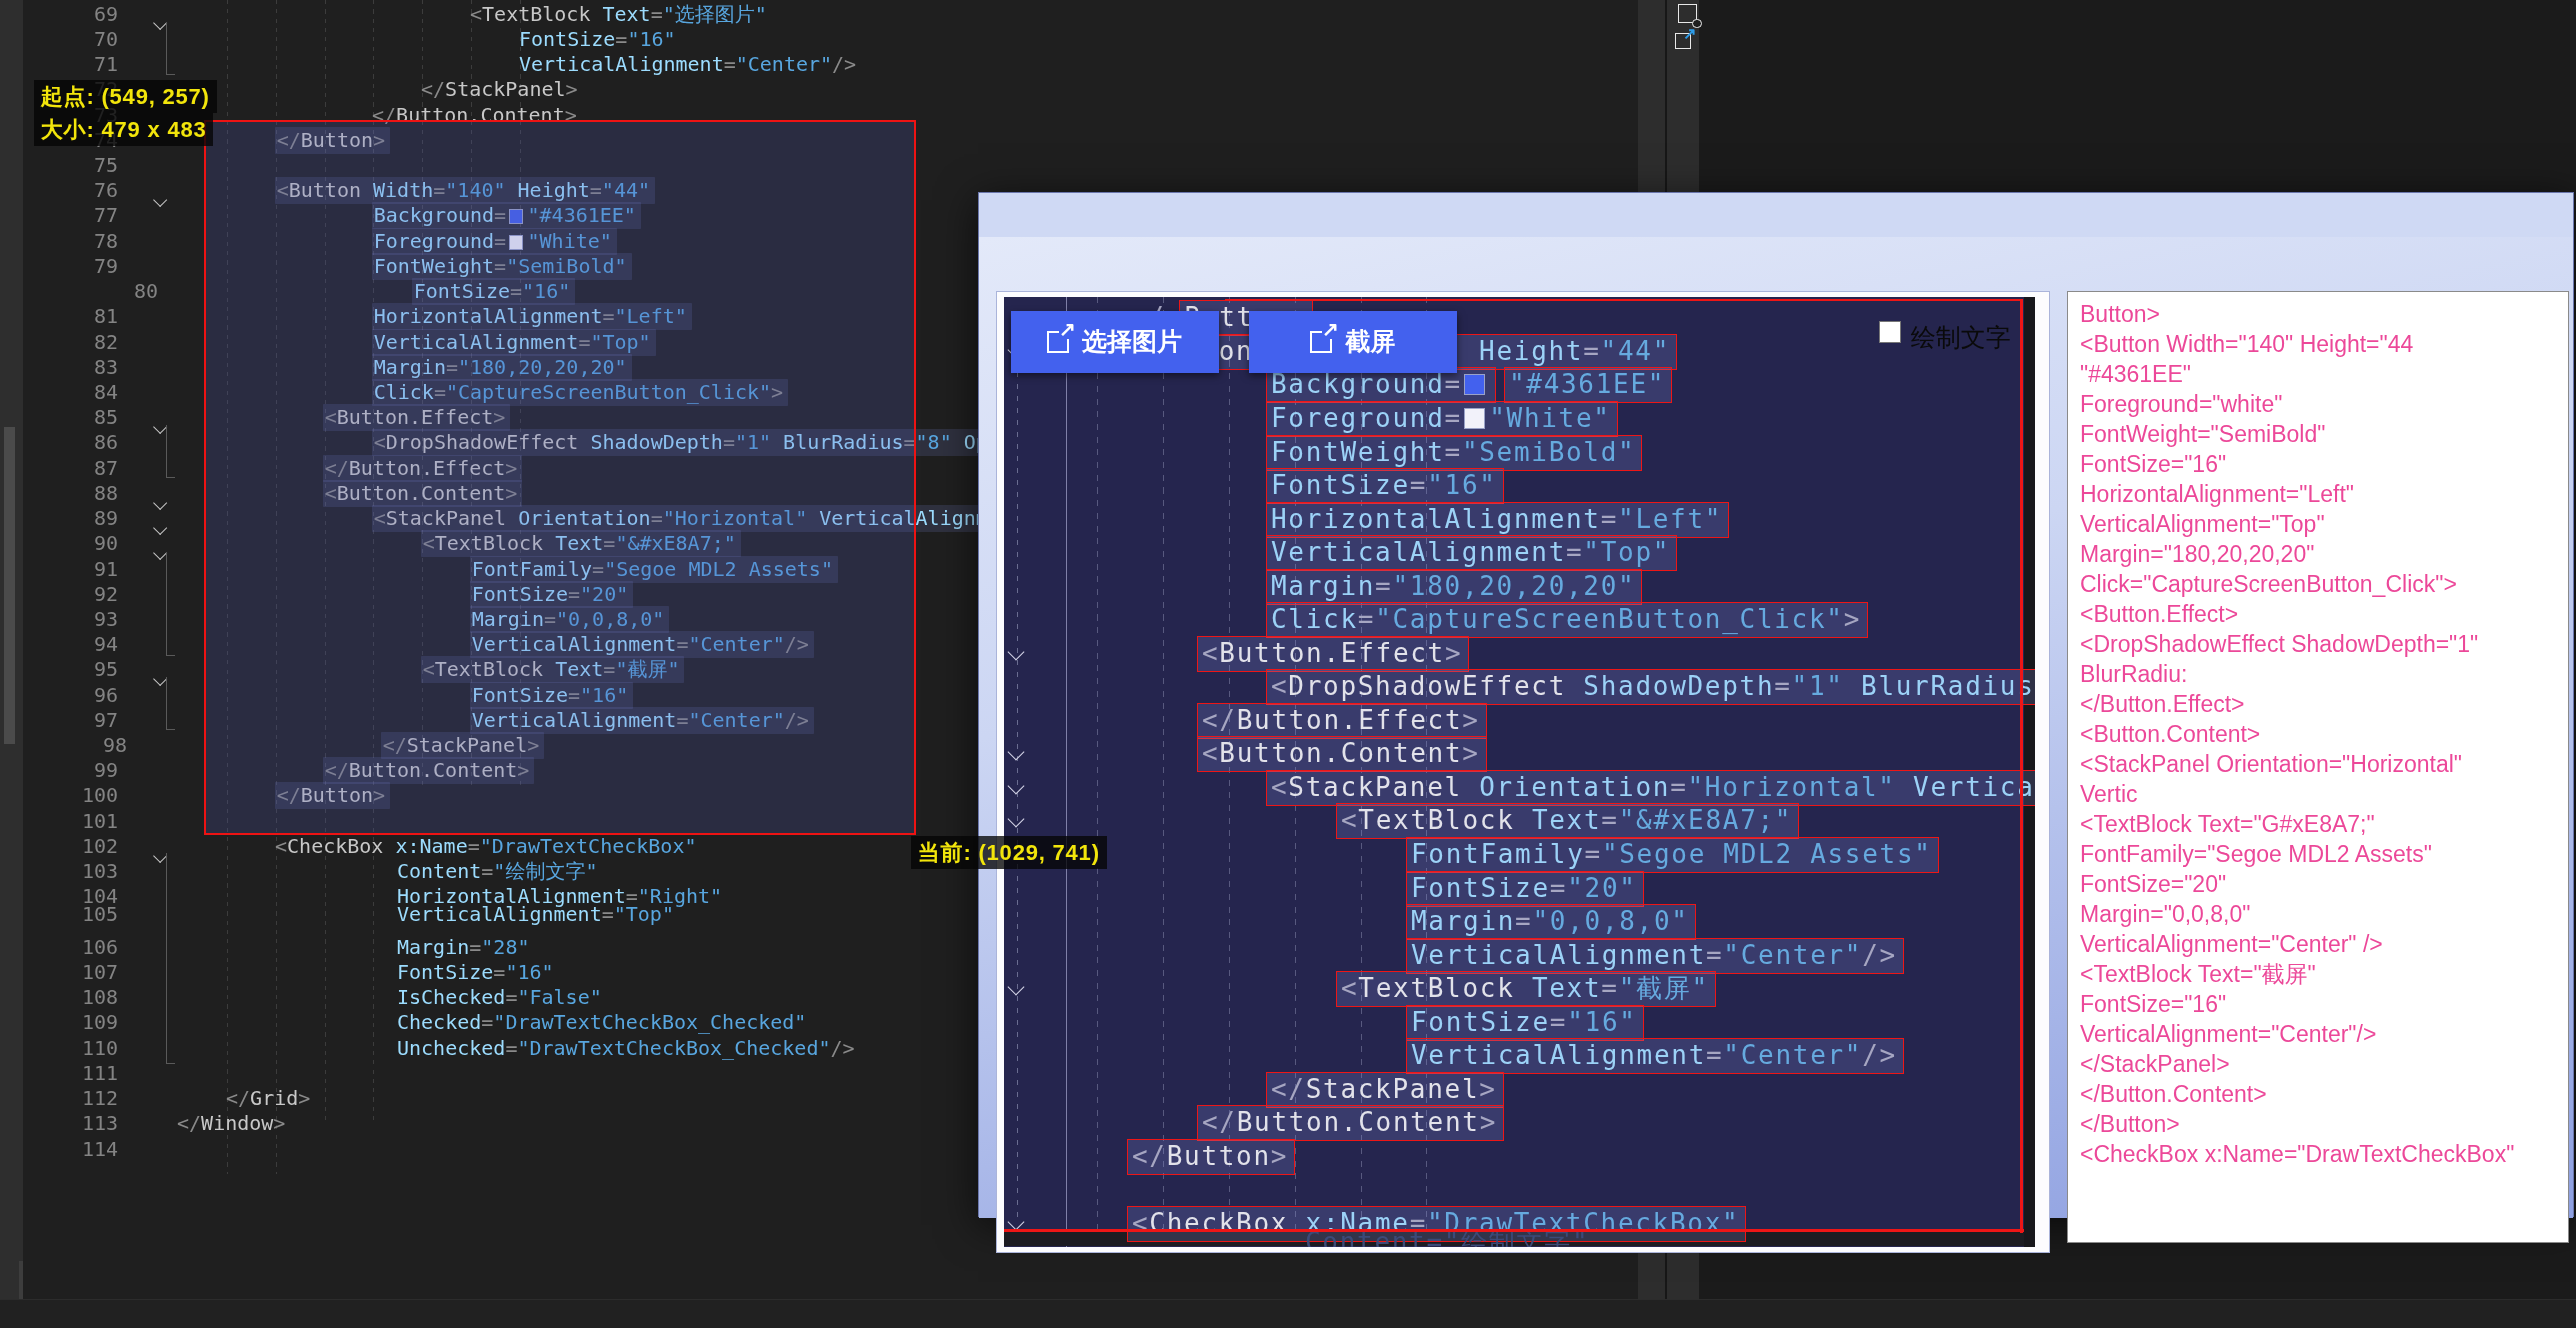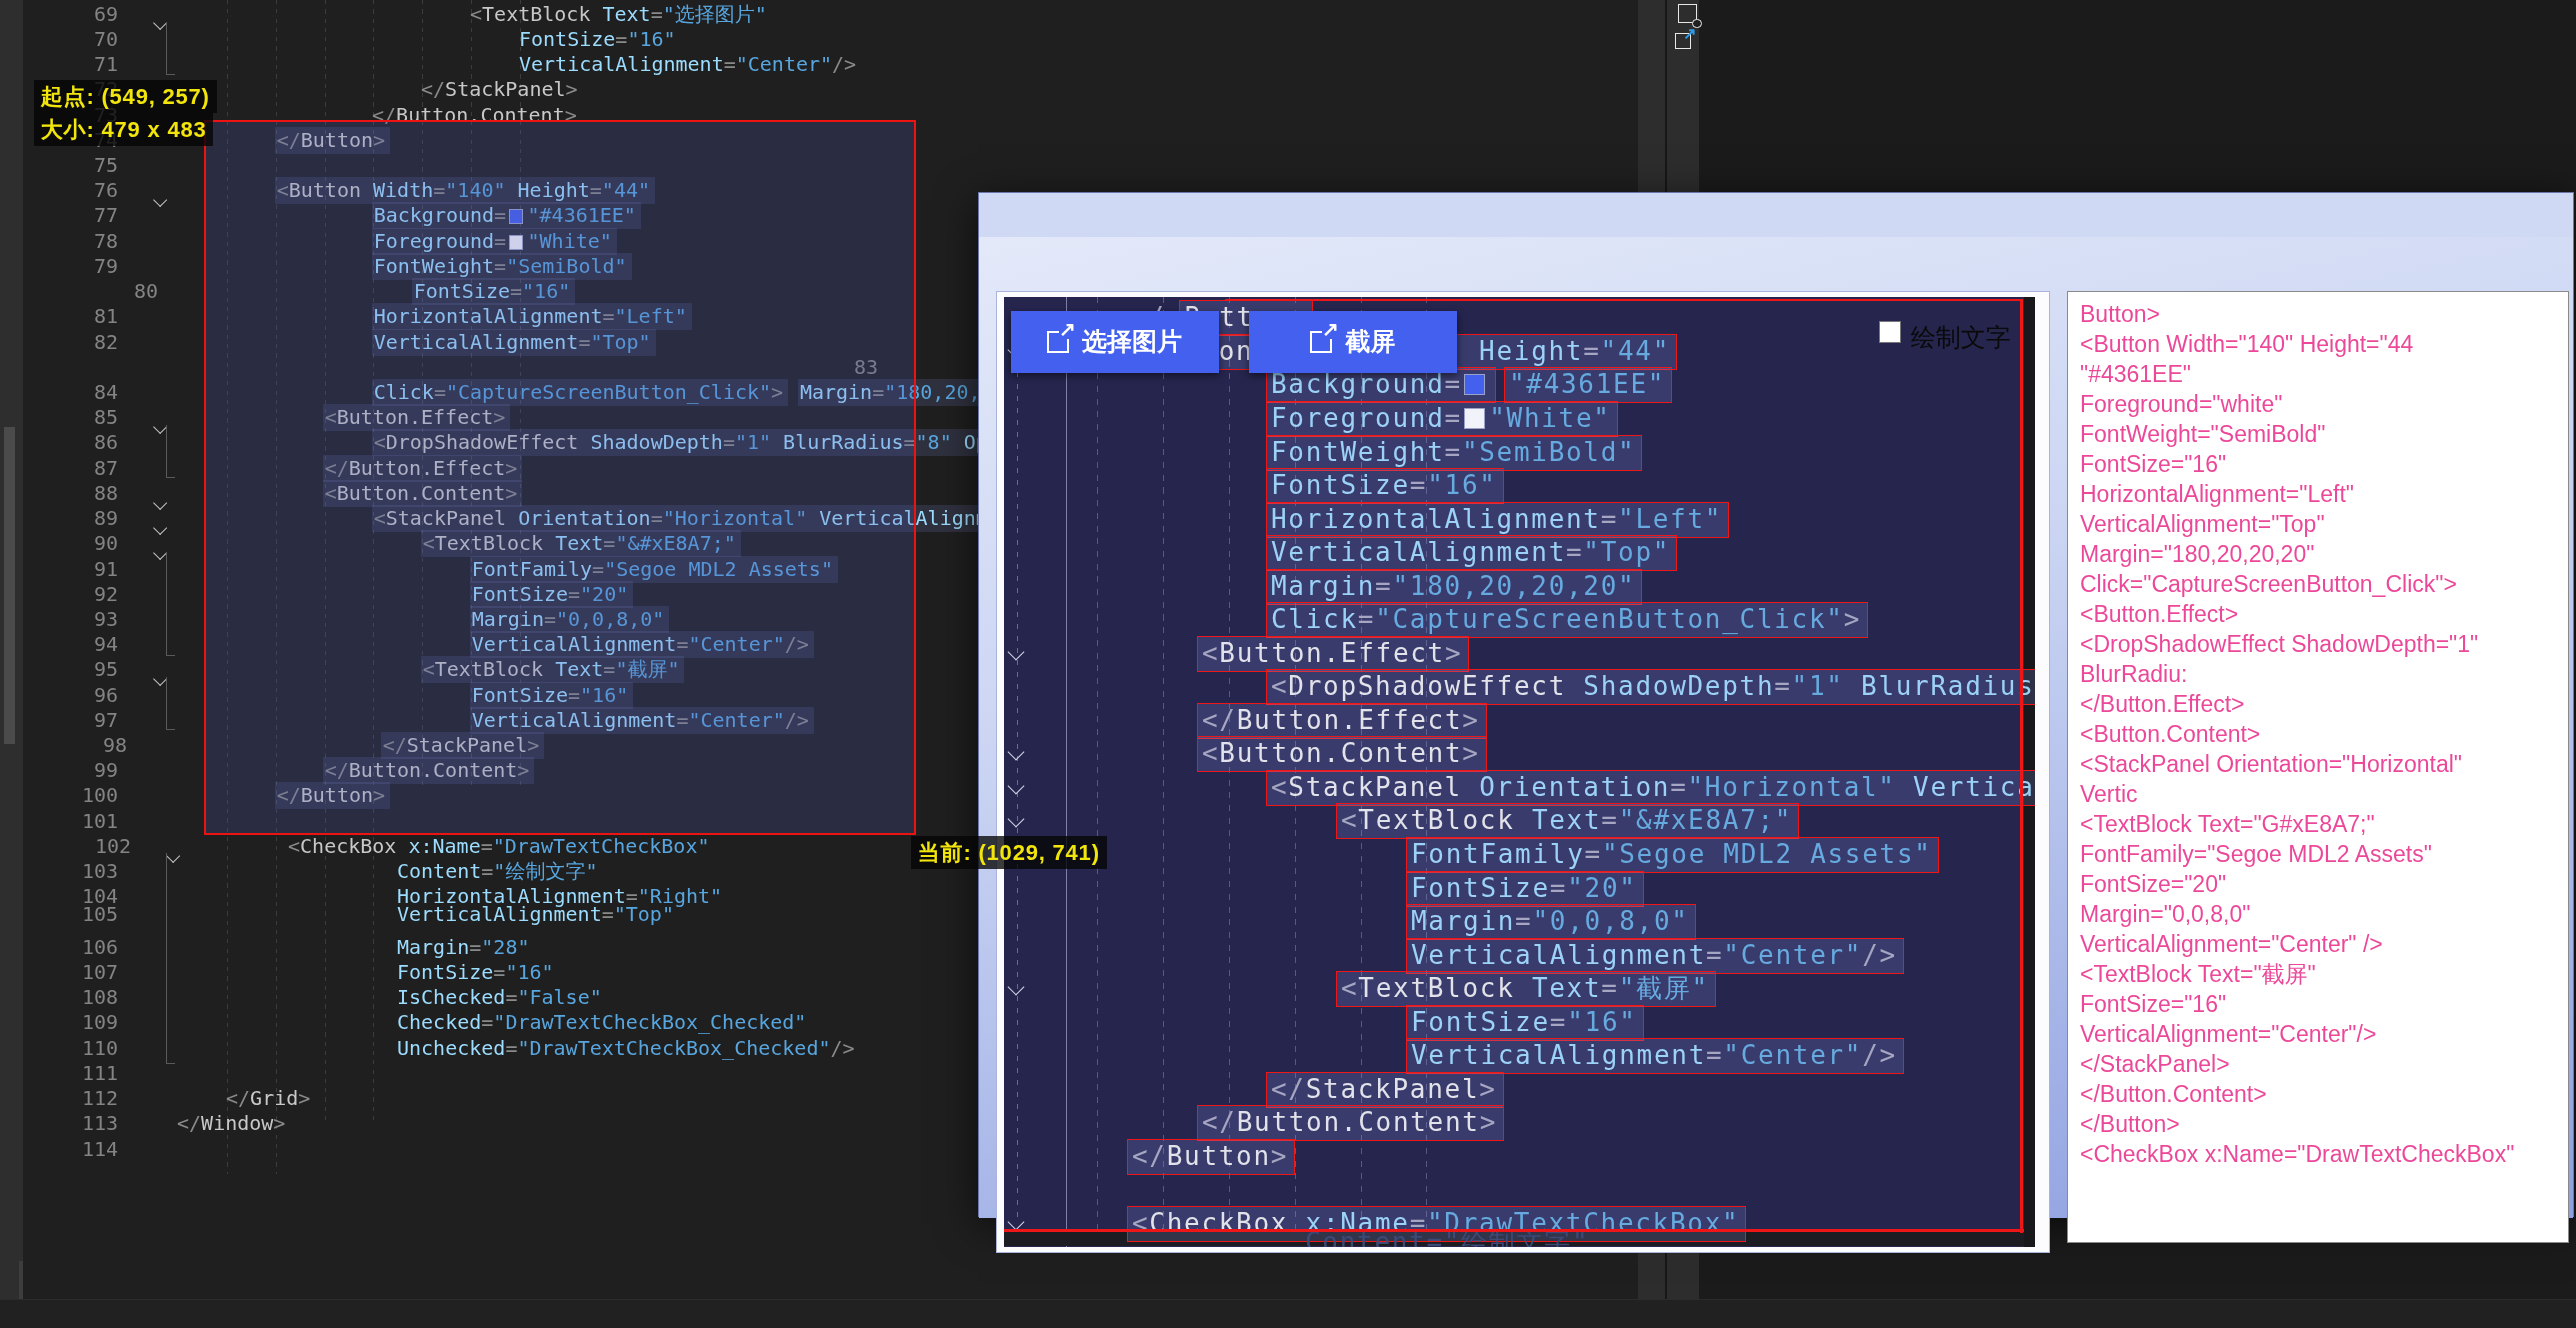--- a/index.html
+++ b/index.html
@@ -120,40 +120,40 @@
       <div class="eline" style="top: 103px;"><span class="num">73</span><span class="chv"></span><span class="code" style="padding-left: 195px;"><span><span class="tk pn">&lt;/</span><span class="tk tg">Button.Content</span><span class="tk pn">&gt;</span></span></span></div>
       <div class="eline" style="top: 128px;"><span class="num">74</span><span class="chv"></span><span class="code" style="padding-left: 98px;"><span class="hl"><span class="tk pn">&lt;/</span><span class="tk tg">Button</span><span class="tk pn">&gt;</span></span></span></div>
       <div class="eline" style="top: 153px;"><span class="num">75</span><span class="chv"></span><span class="code" style="padding-left: 0px;"></span></div>
       <div class="eline" style="top: 178px;"><span class="num">76</span><span class="chv"><span class="chevron"></span></span><span class="code" style="padding-left: 98px;"><span class="hl"><span class="tk pn">&lt;</span><span class="tk tg">Button </span><span class="tk at">Width</span><span class="tk pn">=</span><span class="tk vl">"140" </span><span class="tk at">Height</span><span class="tk pn">=</span><span class="tk vl">"44"</span></span></span></div>
       <div class="eline" style="top: 203px;"><span class="num">77</span><span class="chv"></span><span class="code" style="padding-left: 195px;"><span class="hl"><span class="tk at">Background</span><span class="tk pn">=</span><span class="sw swb"></span><span class="tk vl">"#4361EE"</span></span></span></div>
       <div class="eline" style="top: 229px;"><span class="num">78</span><span class="chv"></span><span class="code" style="padding-left: 195px;"><span class="hl"><span class="tk at">Foreground</span><span class="tk pn">=</span><span class="sw sww"></span><span class="tk vl">"White"</span></span></span></div>
       <div class="eline" style="top: 254px;"><span class="num">79</span><span class="chv"></span><span class="code" style="padding-left: 195px;"><span class="hl"><span class="tk at">FontWeight</span><span class="tk pn">=</span><span class="tk vl">"SemiBold"</span></span></span></div>
       <div class="eline" style="top: 279px; padding-left: 40px;"><span class="num">80</span><span class="chv"></span><span class="code" style="padding-left: 195px;"><span class="hl"><span class="tk at">FontSize</span><span class="tk pn">=</span><span class="tk vl">"16"</span></span></span></div>
       <div class="eline" style="top: 304px;"><span class="num">81</span><span class="chv"></span><span class="code" style="padding-left: 195px;"><span class="hl"><span class="tk at">HorizontalAlignment</span><span class="tk pn">=</span><span class="tk vl">"Left"</span></span></span></div>
       <div class="eline" style="top: 330px;"><span class="num">82</span><span class="chv"></span><span class="code" style="padding-left: 195px;"><span class="hl"><span class="tk at">VerticalAlignment</span><span class="tk pn">=</span><span class="tk vl">"Top"</span></span></span></div>
-      <div class="eline" style="top: 355px; flex-direction: column;"><span class="num">83</span><span class="chv"></span><span class="code" style="padding-left: 195px;"><span class="hl"><span class="tk at">Margin</span><span class="tk pn">=</span><span class="tk vl">"180,20,20,20"</span></span></span></div>
+      <div class="eline" style="top: 355px;"><span class="num">83</span><span class="chv"></span><span class="code" style="padding-left: 195px;"><span class="hl"><span class="tk at">Margin</span><span class="tk pn">=</span><span class="tk vl">"180,20,20,20"</span></span></span></div>
       <div class="eline" style="top: 380px;"><span class="num">84</span><span class="chv"></span><span class="code" style="padding-left: 195px;"><span class="hl"><span class="tk at">Click</span><span class="tk pn">=</span><span class="tk vl">"CaptureScreenButton_Click"</span><span class="tk pn">&gt;</span></span></span></div>
       <div class="eline" style="top: 405px;"><span class="num">85</span><span class="chv"><span class="chevron"></span></span><span class="code" style="padding-left: 146px;"><span class="hl"><span class="tk pn">&lt;</span><span class="tk tg">Button.Effect</span><span class="tk pn">&gt;</span></span></span></div>
       <div class="eline" style="top: 430px;"><span class="num">86</span><span class="chv"></span><span class="code" style="padding-left: 195px;"><span class="hl"><span class="tk pn">&lt;</span><span class="tk tg">DropShadowEffect </span><span class="tk at">ShadowDepth</span><span class="tk pn">=</span><span class="tk vl">"1" </span><span class="tk at">BlurRadius</span><span class="tk pn">=</span><span class="tk vl">"8" </span><span class="tk at">Op</span></span></span></div>
       <div class="eline" style="top: 456px;"><span class="num">87</span><span class="chv"></span><span class="code" style="padding-left: 146px;"><span class="hl"><span class="tk pn">&lt;/</span><span class="tk tg">Button.Effect</span><span class="tk pn">&gt;</span></span></span></div>
       <div class="eline" style="top: 481px;"><span class="num">88</span><span class="chv"><span class="chevron"></span></span><span class="code" style="padding-left: 146px;"><span class="hl"><span class="tk pn">&lt;</span><span class="tk tg">Button.Content</span><span class="tk pn">&gt;</span></span></span></div>
       <div class="eline" style="top: 506px;"><span class="num">89</span><span class="chv"><span class="chevron"></span></span><span class="code" style="padding-left: 195px;"><span class="hl"><span class="tk pn">&lt;</span><span class="tk tg">StackPanel </span><span class="tk at">Orientation</span><span class="tk pn">=</span><span class="tk vl">"Horizontal" </span><span class="tk at">VerticalAlignm</span></span></span></div>
       <div class="eline" style="top: 531px;"><span class="num">90</span><span class="chv"><span class="chevron"></span></span><span class="code" style="padding-left: 244px;"><span class="hl"><span class="tk pn">&lt;</span><span class="tk tg">TextBlock </span><span class="tk at">Text</span><span class="tk pn">=</span><span class="tk vl">"&amp;#xE8A7;"</span></span></span></div>
       <div class="eline" style="top: 557px;"><span class="num">91</span><span class="chv"></span><span class="code" style="padding-left: 293px;"><span class="hl"><span class="tk at">FontFamily</span><span class="tk pn">=</span><span class="tk vl">"Segoe MDL2 Assets"</span></span></span></div>
       <div class="eline" style="top: 582px;"><span class="num">92</span><span class="chv"></span><span class="code" style="padding-left: 293px;"><span class="hl"><span class="tk at">FontSize</span><span class="tk pn">=</span><span class="tk vl">"20"</span></span></span></div>
       <div class="eline" style="top: 607px;"><span class="num">93</span><span class="chv"></span><span class="code" style="padding-left: 293px;"><span class="hl"><span class="tk at">Margin</span><span class="tk pn">=</span><span class="tk vl">"0,0,8,0"</span></span></span></div>
       <div class="eline" style="top: 632px;"><span class="num">94</span><span class="chv"></span><span class="code" style="padding-left: 293px;"><span class="hl"><span class="tk at">VerticalAlignment</span><span class="tk pn">=</span><span class="tk vl">"Center"</span><span class="tk pn">/&gt;</span></span></span></div>
       <div class="eline" style="top: 657px;"><span class="num">95</span><span class="chv"><span class="chevron"></span></span><span class="code" style="padding-left: 244px;"><span class="hl"><span class="tk pn">&lt;</span><span class="tk tg">TextBlock </span><span class="tk at">Text</span><span class="tk pn">=</span><span class="tk vl">"截屏"</span></span></span></div>
       <div class="eline" style="top: 683px;"><span class="num">96</span><span class="chv"></span><span class="code" style="padding-left: 293px;"><span class="hl"><span class="tk at">FontSize</span><span class="tk pn">=</span><span class="tk vl">"16"</span></span></span></div>
       <div class="eline" style="top: 708px;"><span class="num">97</span><span class="chv"></span><span class="code" style="padding-left: 293px;"><span class="hl"><span class="tk at">VerticalAlignment</span><span class="tk pn">=</span><span class="tk vl">"Center"</span><span class="tk pn">/&gt;</span></span></span></div>
       <div class="eline" style="top: 733px; margin-left: 9px;"><span class="num">98</span><span class="chv"></span><span class="code" style="padding-left: 195px;"><span class="hl"><span class="tk pn">&lt;/</span><span class="tk tg">StackPanel</span><span class="tk pn">&gt;</span></span></span></div>
       <div class="eline" style="top: 758px;"><span class="num">99</span><span class="chv"></span><span class="code" style="padding-left: 146px;"><span class="hl"><span class="tk pn">&lt;/</span><span class="tk tg">Button.Content</span><span class="tk pn">&gt;</span></span></span></div>
       <div class="eline" style="top: 783px;"><span class="num">100</span><span class="chv"></span><span class="code" style="padding-left: 98px;"><span class="hl"><span class="tk pn">&lt;/</span><span class="tk tg">Button</span><span class="tk pn">&gt;</span></span></span></div>
       <div class="eline" style="top: 809px;"><span class="num">101</span><span class="chv"></span><span class="code" style="padding-left: 0px;"></span></div>
-      <div class="eline" style="top: 834px; padding-left: 13px;"><span class="num">102</span><span class="chv"><span class="chevron"></span></span><span class="code" style="padding-left: 98px;"><span><span class="tk pn">&lt;</span><span class="tk tg">CheckBox </span><span class="tk at">x:Name</span><span class="tk pn">=</span><span class="tk vl">"DrawTextCheckBox"</span></span></span></div>
+      <div class="eline" style="top: 834px;"><span class="num">102</span><span class="chv"><span class="chevron"></span></span><span class="code" style="padding-left: 98px;"><span><span class="tk pn">&lt;</span><span class="tk tg">CheckBox </span><span class="tk at">x:Name</span><span class="tk pn">=</span><span class="tk vl">"DrawTextCheckBox"</span></span></span></div>
       <div class="eline" style="top: 859px;"><span class="num">103</span><span class="chv"></span><span class="code" style="padding-left: 220px;"><span><span class="tk at">Content</span><span class="tk pn">=</span><span class="tk vl">"绘制文字"</span></span></span></div>
       <div class="eline" style="top: 884px;"><span class="num">104</span><span class="chv"></span><span class="code" style="padding-left: 220px;"><span><span class="tk at">HorizontalAlignment</span><span class="tk pn">=</span><span class="tk vl">"Right"</span></span></span></div>
       <div class="eline" style="top: 902px;"><span class="num">105</span><span class="chv"></span><span class="code" style="padding-left: 220px;"><span><span class="tk at">VerticalAlignment</span><span class="tk pn">=</span><span class="tk vl">"Top"</span></span></span></div>
       <div class="eline" style="top: 935px;"><span class="num">106</span><span class="chv"></span><span class="code" style="padding-left: 220px;"><span><span class="tk at">Margin</span><span class="tk pn">=</span><span class="tk vl">"28"</span></span></span></div>
       <div class="eline" style="top: 960px;"><span class="num">107</span><span class="chv"></span><span class="code" style="padding-left: 220px;"><span><span class="tk at">FontSize</span><span class="tk pn">=</span><span class="tk vl">"16"</span></span></span></div>
       <div class="eline" style="top: 985px;"><span class="num">108</span><span class="chv"></span><span class="code" style="padding-left: 220px;"><span><span class="tk at">IsChecked</span><span class="tk pn">=</span><span class="tk vl">"False"</span></span></span></div>
       <div class="eline" style="top: 1010px;"><span class="num">109</span><span class="chv"></span><span class="code" style="padding-left: 220px;"><span><span class="tk at">Checked</span><span class="tk pn">=</span><span class="tk vl">"DrawTextCheckBox_Checked"</span></span></span></div>
       <div class="eline" style="top: 1036px;"><span class="num">110</span><span class="chv"></span><span class="code" style="padding-left: 220px;"><span><span class="tk at">Unchecked</span><span class="tk pn">=</span><span class="tk vl">"DrawTextCheckBox_Checked"</span><span class="tk pn">/&gt;</span></span></span></div>
       <div class="eline" style="top: 1061px;"><span class="num">111</span><span class="chv"></span><span class="code" style="padding-left: 0px;"></span></div>
       <div class="eline" style="top: 1086px;"><span class="num">112</span><span class="chv"></span><span class="code" style="padding-left: 49px;"><span><span class="tk pn">&lt;/</span><span class="tk tg">Grid</span><span class="tk pn">&gt;</span></span></span></div>

